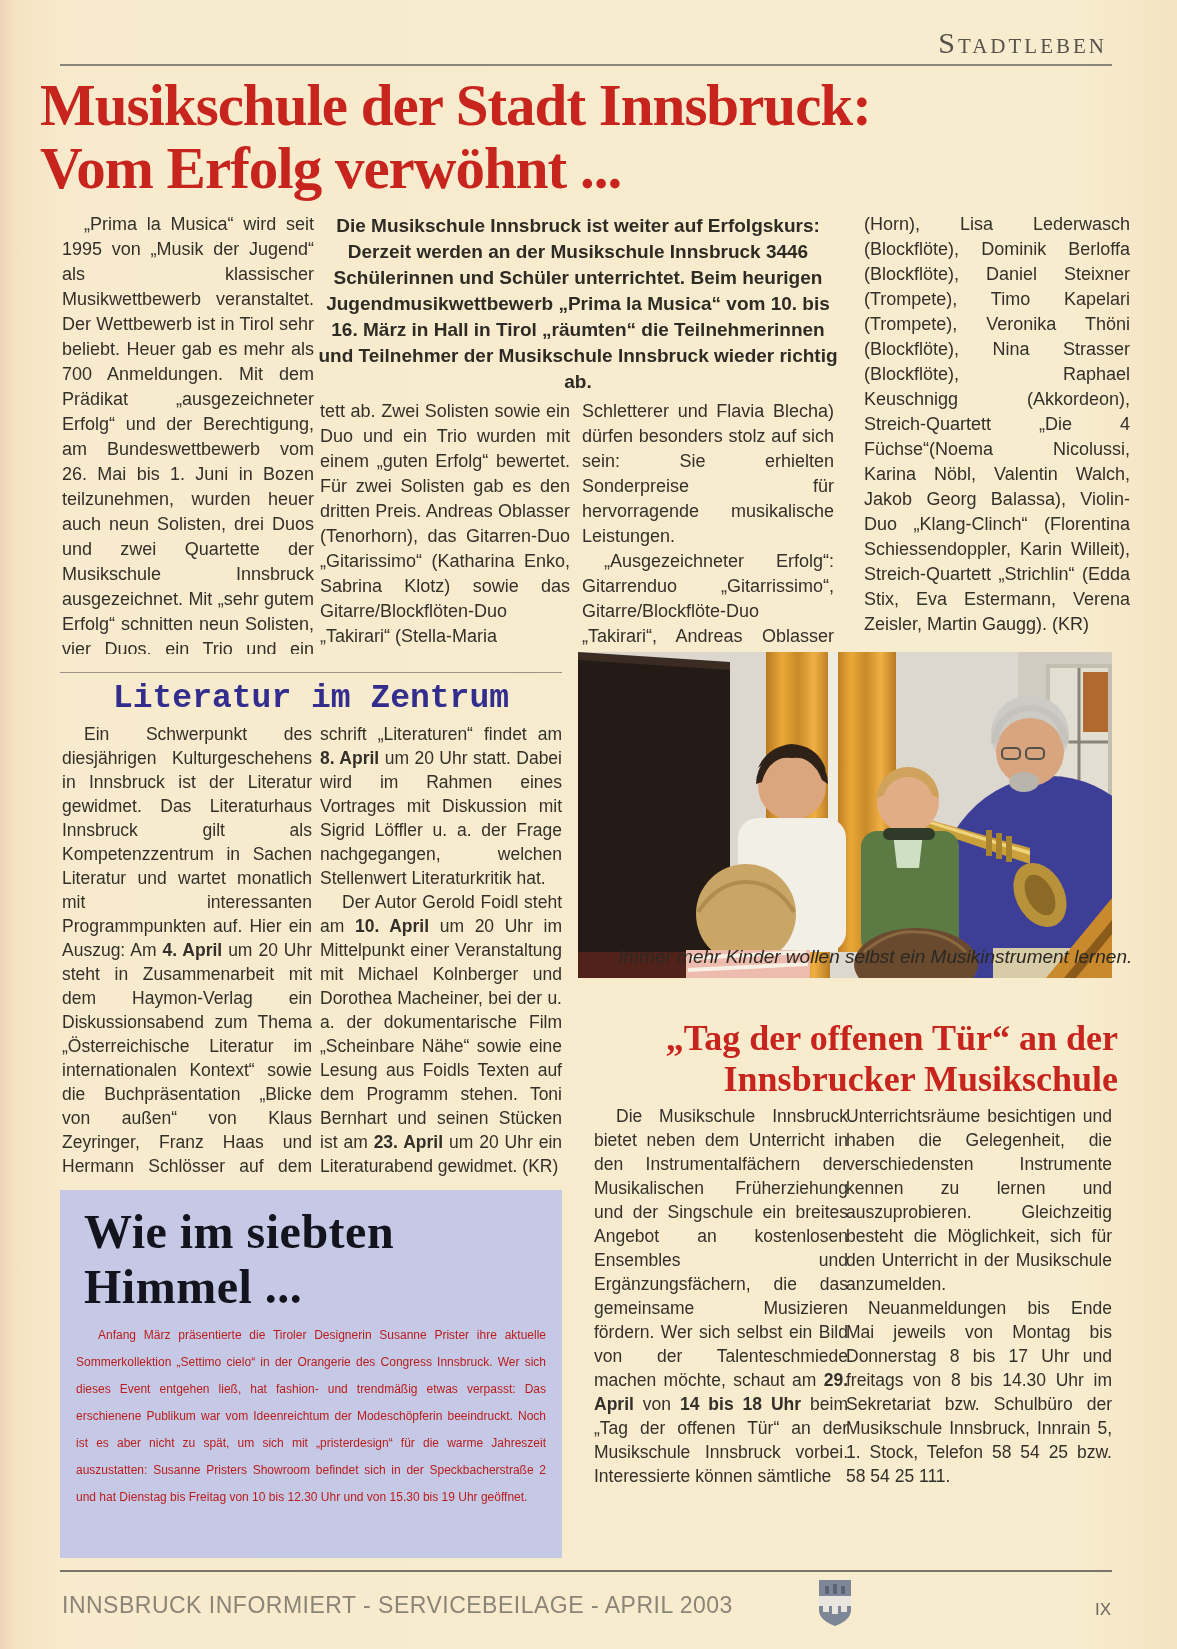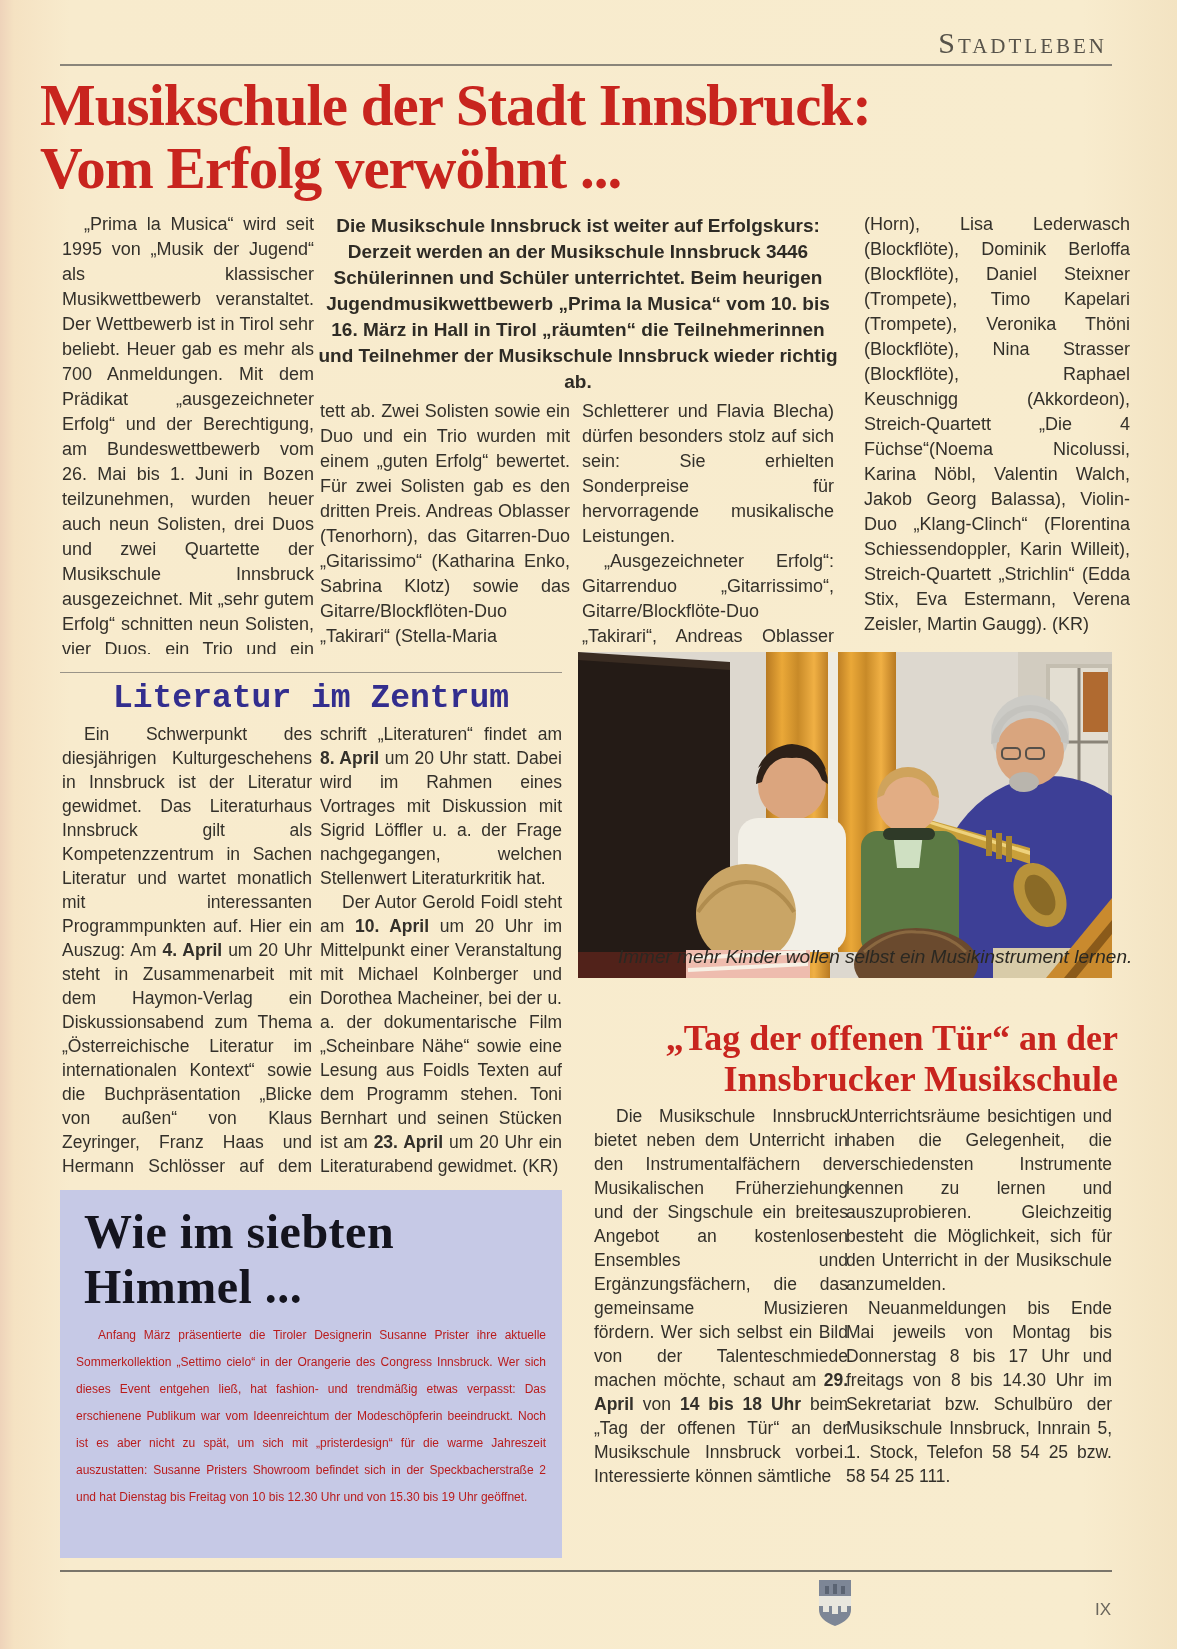--- a/index.html
+++ b/index.html
@@ -179,20 +179,21 @@
 
   <div class="bodycol smallcol" style="left:578px;top:1104px;width:254px;height:400px;margin-left:16px;">
     <p class="ind"><span>Die Musikschule Innsbruck bietet neben dem Unterricht in den Instrumentalfächern der Musikalischen Früherziehung und der Singschule ein breites Angebot an kostenlosen Ensembles und Ergänzungsfächern, die das gemeinsame Musizieren fördern. Wer sich selbst ein Bild von der Talenteschmiede machen möchte, schaut am </span><span class="b">29. April</span><span> von </span><span class="b">14 bis 18 Uhr</span><span> beim „Tag der offenen Tür“ an der Musikschule Innsbruck vorbei. Interessierte können sämtliche</span></p>
   </div>
   <div class="bodycol smallcol" style="left:846px;top:1104px;width:266px;height:400px;">
     <p>Unterrichtsräume besichtigen und haben die Gelegenheit, die verschiedensten Instrumente kennen zu lernen und auszuprobieren. Gleichzeitig besteht die Möglichkeit, sich für den Unterricht in der Musikschule anzumelden.</p>
     <p class="ind">Neuanmeldungen bis Ende Mai jeweils von Montag bis Donnerstag 8 bis 17 Uhr und freitags von 8 bis 14.30 Uhr im Sekretariat bzw. Schulbüro der Musikschule Innsbruck, Innrain 5, 1. Stock, Telefon 58 54 25 bzw. 58 54 25 111.</p>
   </div>
 
   <div class="rule" style="left:60px;right:65px;top:1570px;background:#7a756a;"></div>
+  <div class="footer-text">INNSBRUCK INFORMIERT - SERVICEBEILAGE - APRIL 2003</div>
   <div class="emblem">
     <svg width="36" height="50" viewBox="0 0 36 50">
       <path d="M2,2 h32 v30 q0,10 -16,16 q-16,-6 -16,-16 z" fill="#7d8696"></path>
       <rect x="2" y="18" width="32" height="10" fill="#e8e6de"></rect>
       <path d="M6,28 h6 v6 h-6 z M24,28 h6 v6 h-6 z M15,26 h6 v10 h-6 z" fill="#e8e6de"></path>
       <path d="M8,8 h4 v8 h-4 z M16,6 h4 v10 h-4 z M24,8 h4 v8 h-4 z" fill="#5a6372"></path>
     </svg>
   </div>
   <div class="pagenum">IX</div>
 

